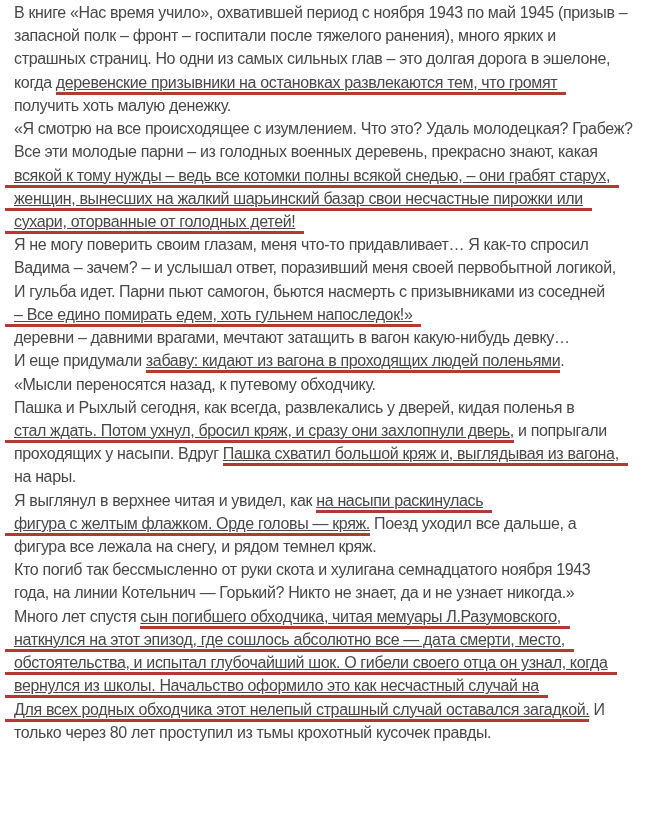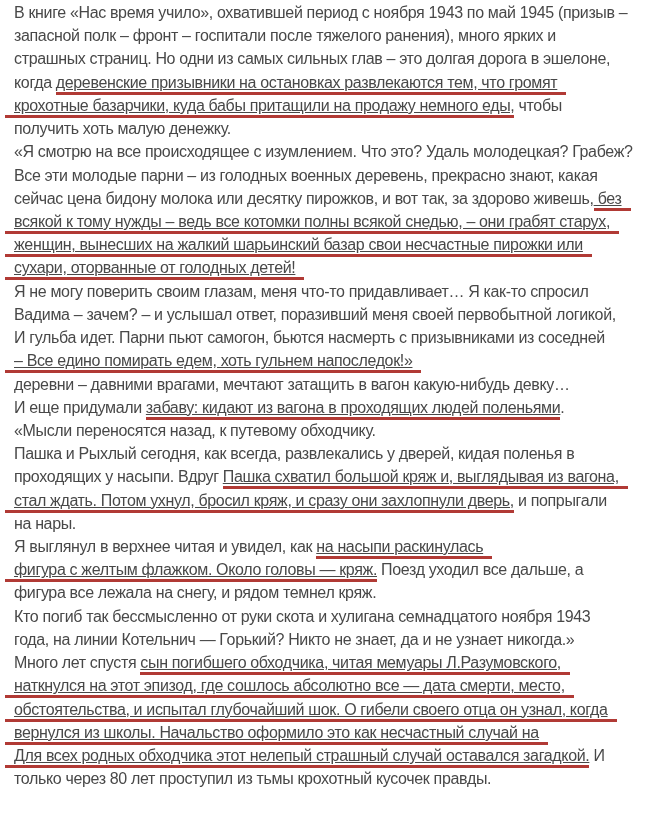--- a/index.html
+++ b/index.html
@@ -45,41 +45,39 @@
   }
 </style>
 </head>
 <body style="background: rgb(255, 255, 255);">
 
 <div id="doc" style="--ink: #484848; --mark: #b13a35;">
     <div class="line"><span class="seg">В книге «Нас время учило», охватившей период с ноября 1943 по май 1945 (призыв –</span></div>
     <div class="line"><span class="seg">запасной полк – фронт – госпитали после тяжелого ранения), много ярких и</span></div>
     <div class="line"><span class="seg">страшных страниц. Но одни из самых сильных глав – это долгая дорога в эшелоне,</span></div>
     <div class="line"><span class="seg">когда </span><span class="seg u u-end">деревенские призывники на остановках развлекаются тем, что громят</span></div>
-    <div class="line"><span class="seg u u-start">крохотные базарчики, куда бабы притащили на продажу немного еды,</span><span class="seg"> чтобы</span></div>
     <div class="line"><span class="seg">получить хоть малую денежку.</span></div>
     <div class="line"><span class="seg">«Я смотрю на все происходящее с изумлением. Что это? Удаль молодецкая? Грабеж?</span></div>
     <div class="line"><span class="seg">Все эти молодые парни – из голодных военных деревень, прекрасно знают, какая</span></div>
-    <div class="line"><span class="seg">сейчас цена бидону молока или десятку пирожков, и вот так, за здорово живешь,</span><span class="seg u u-end"> без</span></div>
     <div class="line"><span class="seg u u-start u-end">всякой к тому нужды – ведь все котомки полны всякой снедью, – они грабят старух,</span></div>
     <div class="line"><span class="seg u u-start u-end">женщин, вынесших на жалкий шарьинский базар свои несчастные пирожки или</span></div>
     <div class="line"><span class="seg u u-start u-end">сухари, оторванные от голодных детей!</span></div>
     <div class="line"><span class="seg">Я не могу поверить своим глазам, меня что-то придавливает… Я как-то спросил</span></div>
     <div class="line"><span class="seg">Вадима – зачем? – и услышал ответ, поразивший меня своей первобытной логикой,</span></div>
     <div class="line"><span class="seg">И гульба идет. Парни пьют самогон, бьются насмерть с призывниками из соседней</span></div>
     <div class="line"><span class="seg u u-start u-end">– Все едино помирать едем, хоть гульнем напоследок!»</span></div>
     <div class="line"><span class="seg">деревни – давними врагами, мечтают затащить в вагон какую-нибудь девку…</span></div>
     <div class="line"><span class="seg">И еще придумали </span><span class="seg u">забаву: кидают из вагона в проходящих людей поленьями</span><span class="seg">.</span></div>
     <div class="line"><span class="seg">«Мысли переносятся назад, к путевому обходчику.</span></div>
     <div class="line"><span class="seg">Пашка и Рыхлый сегодня, как всегда, развлекались у дверей, кидая поленья в</span></div>
+    <div class="line"><span class="seg u u-start">стал ждать. Потом ухнул, бросил кряж, и сразу они захлопнули дверь,</span><span class="seg"> и попрыгали</span></div>
     <div class="line"><span class="seg">проходящих у насыпи. Вдруг </span><span class="seg u u-end">Пашка схватил большой кряж и, выглядывая из вагона,</span></div>
-    <div class="line"><span class="seg u u-start">стал ждать. Потом ухнул, бросил кряж, и сразу они захлопнули дверь,</span><span class="seg"> и попрыгали</span></div>
     <div class="line"><span class="seg">на нары.</span></div>
     <div class="line"><span class="seg">Я выглянул в верхнее читая и увидел, как </span><span class="seg u u-end">на насыпи раскинулась</span></div>
-    <div class="line"><span class="seg u u-start">фигура с желтым флажком. Около головы — кряж.</span><span class="seg"> Поезд уходил все дальше, а</span></div>
+    <div class="line"><span class="seg u u-start">фигура с желтым флажком. Орде головы — кряж.</span><span class="seg"> Поезд уходил все дальше, а</span></div>
     <div class="line"><span class="seg">фигура все лежала на снегу, и рядом темнел кряж.</span></div>
     <div class="line"><span class="seg">Кто погиб так бессмысленно от руки скота и хулигана семнадцатого ноября 1943</span></div>
     <div class="line"><span class="seg">года, на линии Котельнич — Горький? Никто не знает, да и не узнает никогда.»</span></div>
     <div class="line"><span class="seg">Много лет спустя </span><span class="seg u u-end">сын погибшего обходчика, читая мемуары Л.Разумовского,</span></div>
     <div class="line"><span class="seg u u-start u-end">наткнулся на этот эпизод, где сошлось абсолютно все — дата смерти, место,</span></div>
     <div class="line"><span class="seg u u-start u-end">обстоятельства, и испытал глубочайший шок. О гибели своего отца он узнал, когда</span></div>
     <div class="line"><span class="seg u u-start u-end">вернулся из школы. Начальство оформило это как несчастный случай на</span></div>
     <div class="line"><span class="seg u u-start">Для всех родных обходчика этот нелепый страшный случай оставался загадкой.</span><span class="seg"> И</span></div>
     <div class="line"><span class="seg">только через 80 лет проступил из тьмы крохотный кусочек правды.</span></div>
   </div>

